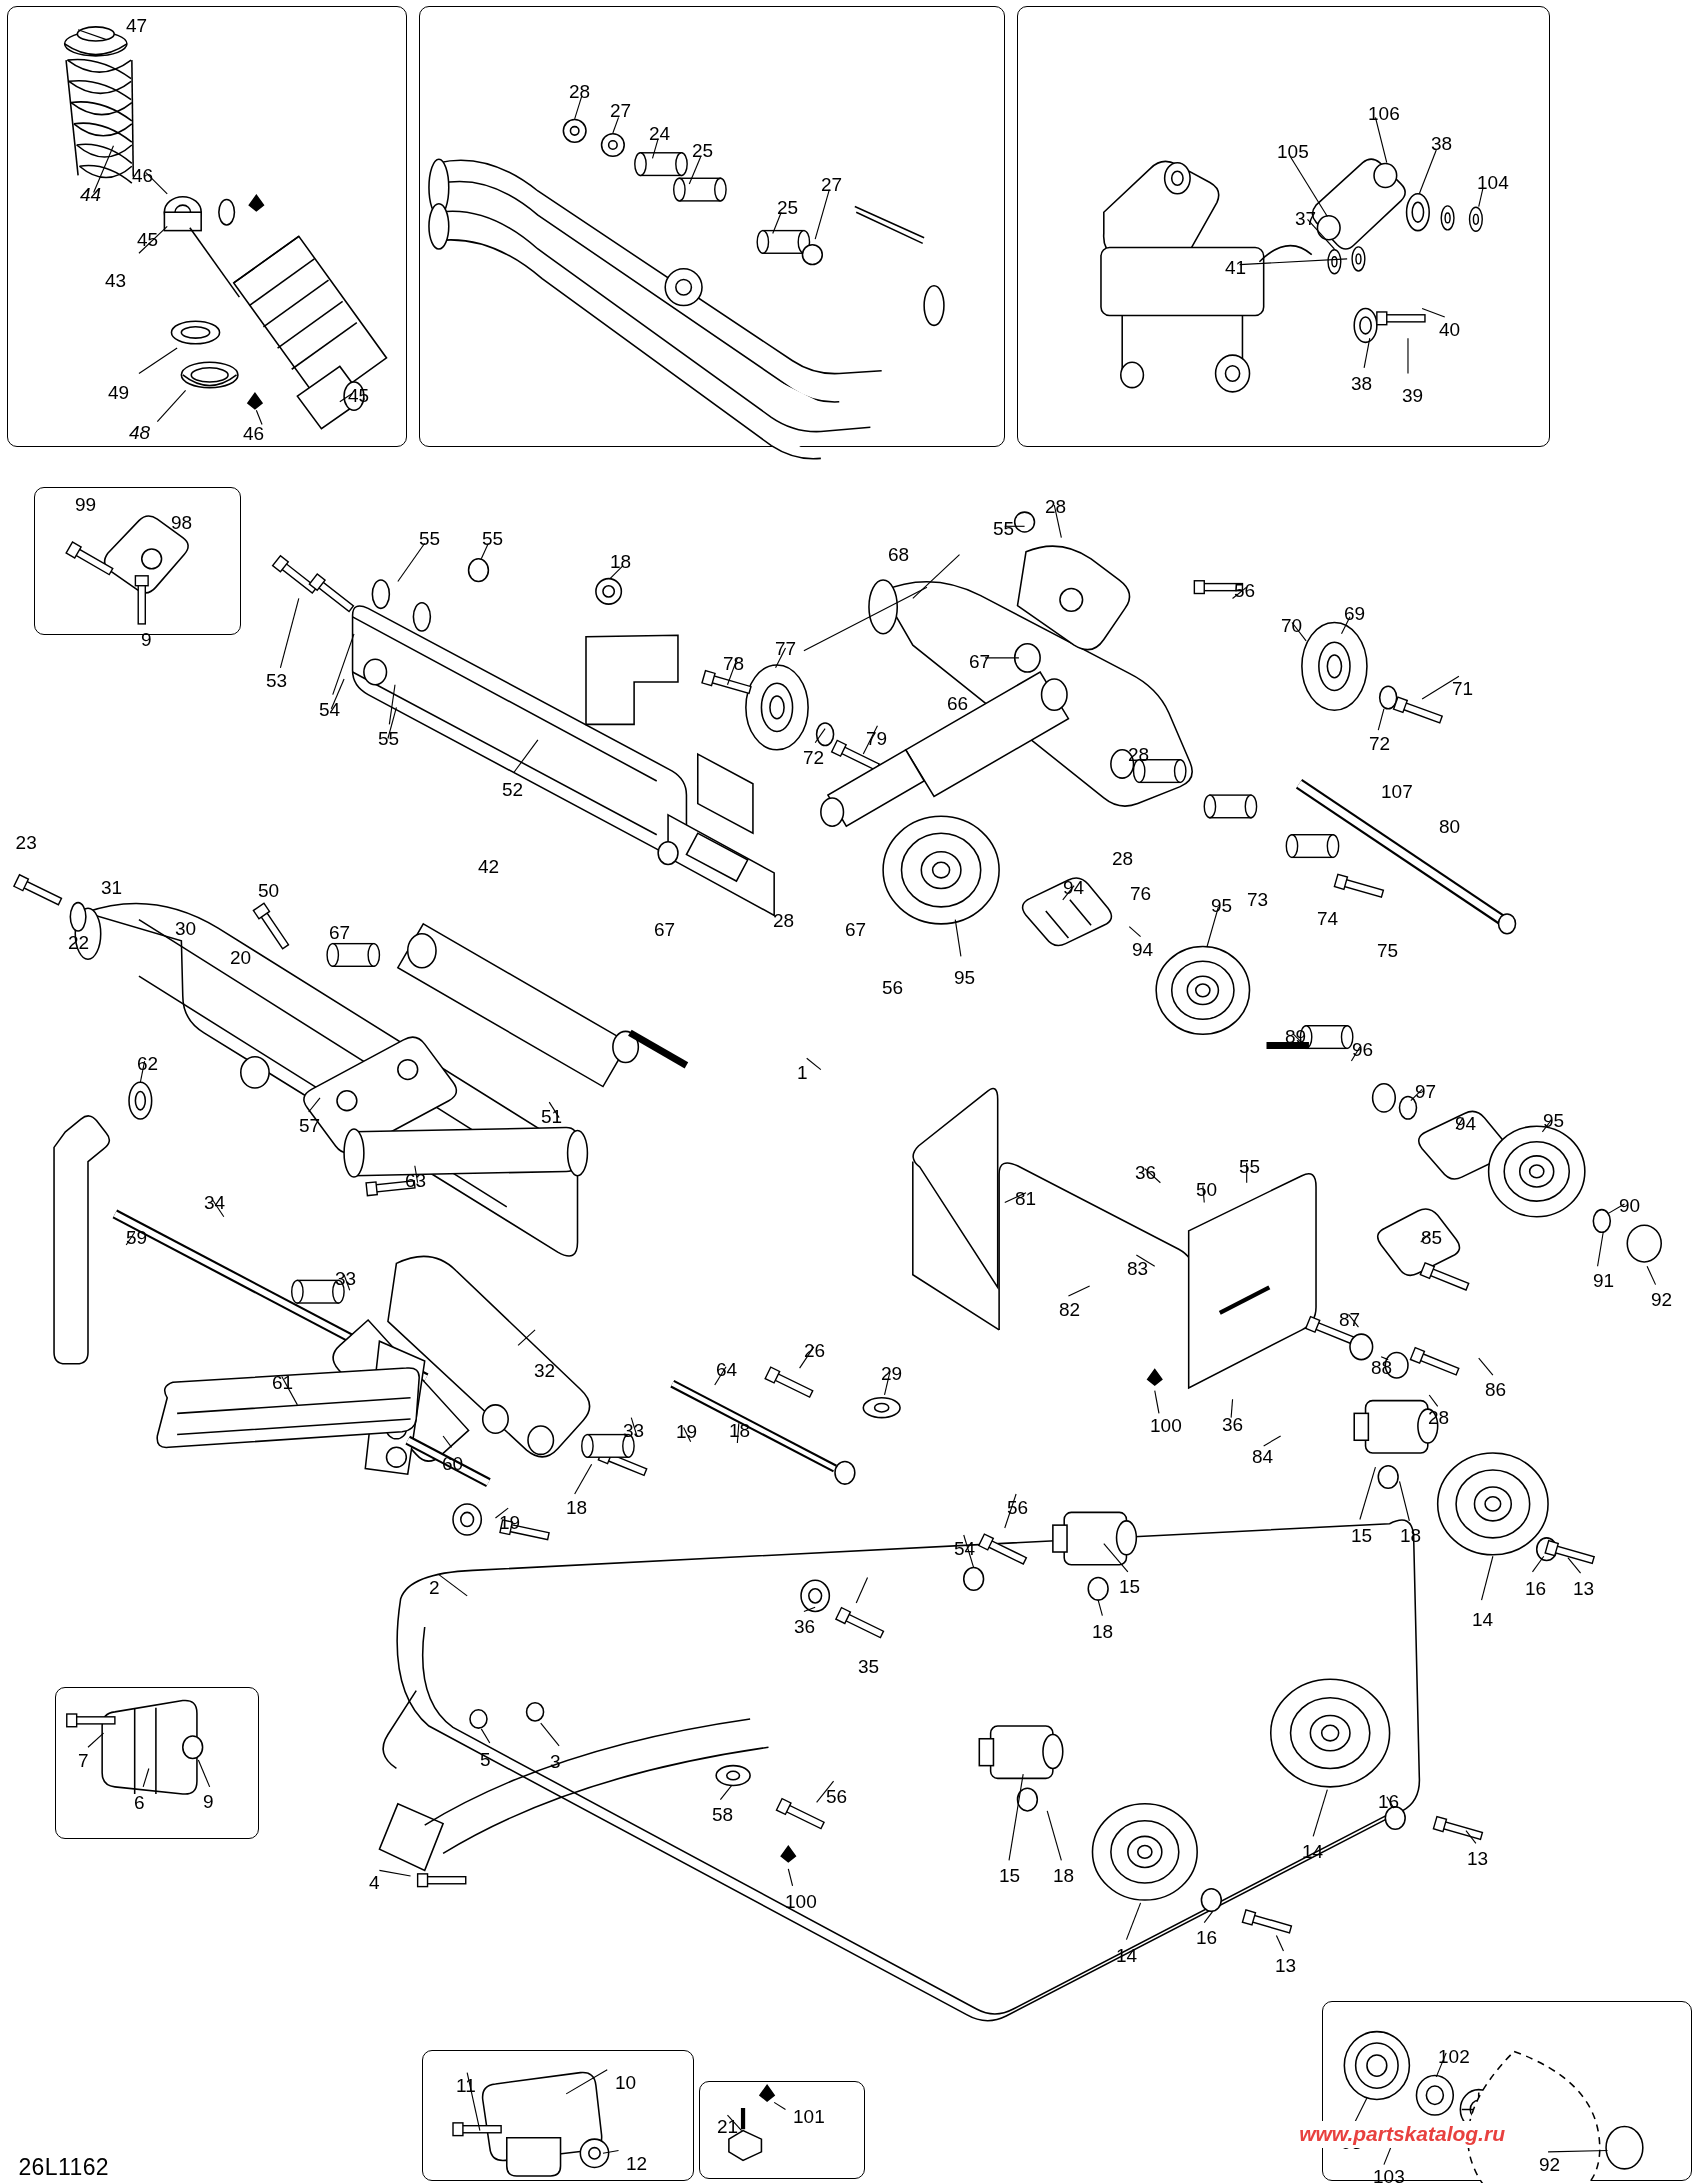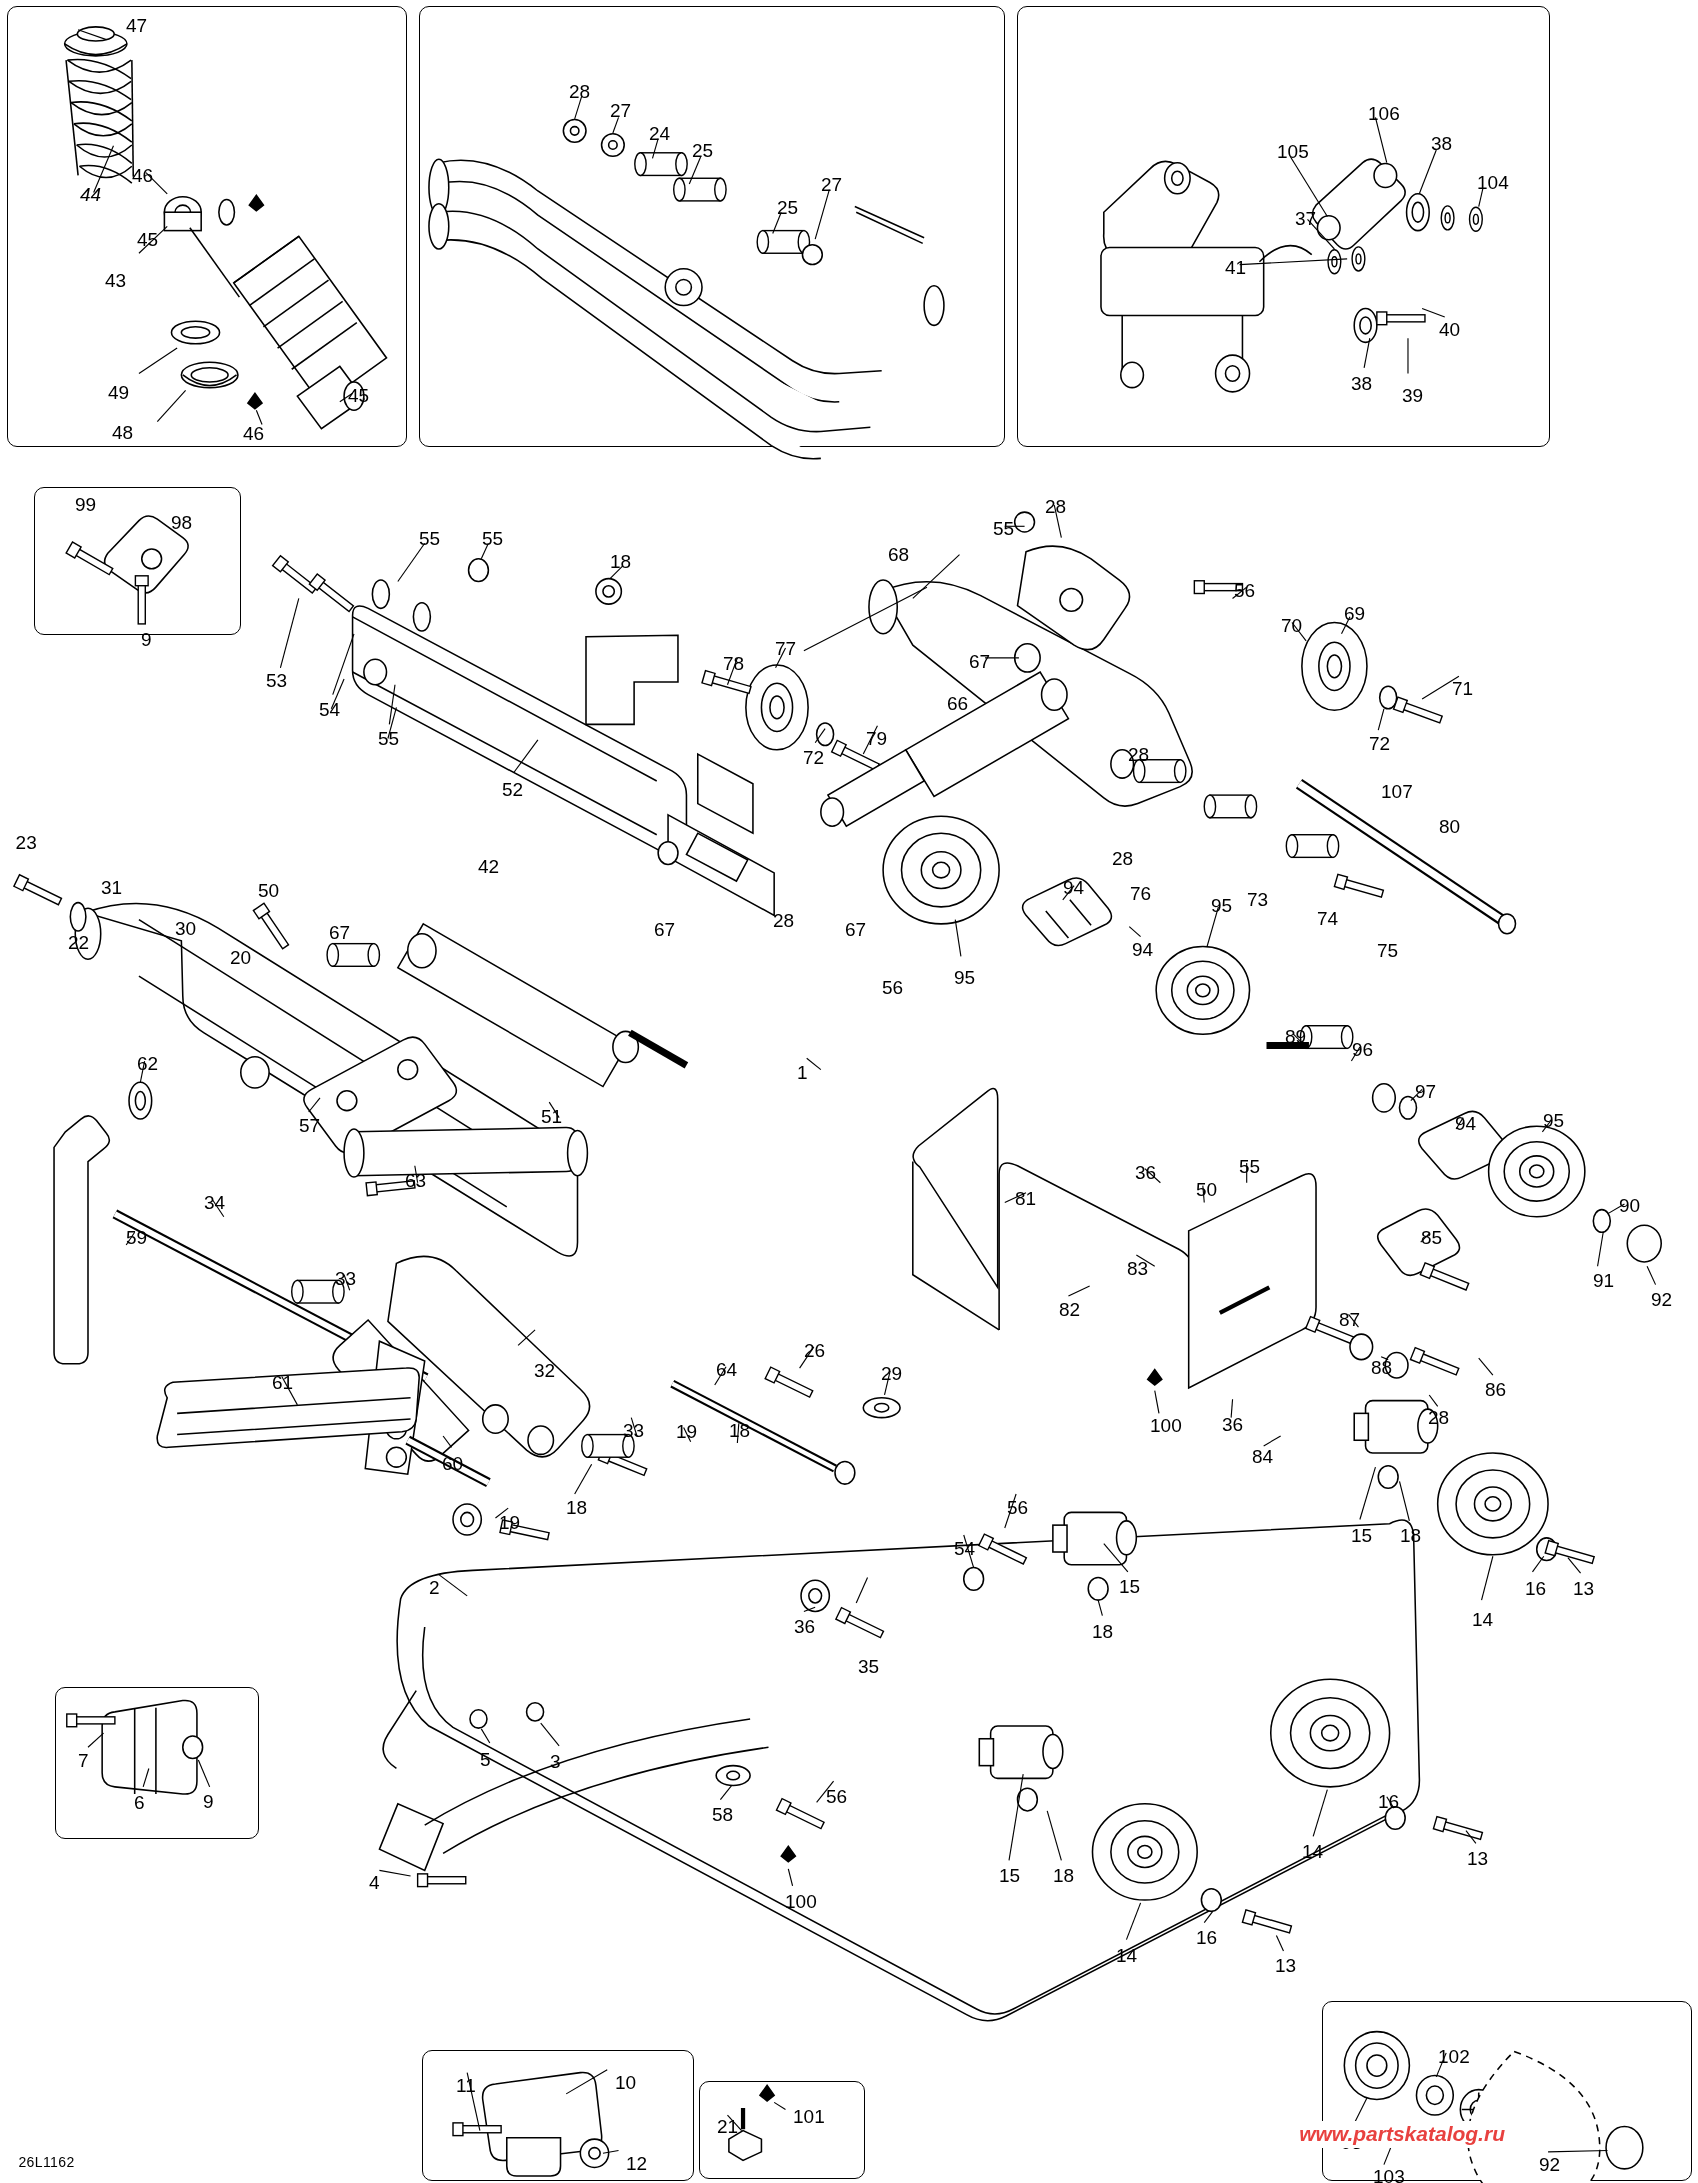--- a/index.html
+++ b/index.html
@@ -1,20 +1,20 @@
 <!DOCTYPE html>
 <html style="font-size:11.3px"><head>
 <meta charset="utf-8">
 <style>
   html,body{margin:0;padding:0;background:#ffffff;}
   body{width:1699px;height:2183px;position:relative;font-family:"Liberation Sans",sans-serif;color:#000;}
   #sheet{position:absolute;left:0;top:0;width:1699px;height:2183px;}
   .panel{position:absolute;border:1.4px solid #000;border-radius:10px;background:#fff;}
   .lbl{position:absolute;font-size:19px;line-height:19px;white-space:nowrap;color:#000;}
-  .code{position:absolute;font-size:14px;letter-spacing:0.4px;}
+  .code{position:absolute;font-size:23px;letter-spacing:0.4px;}
   .wm{position:absolute;font-size:21px;font-weight:bold;font-style:italic;color:#e8413f;background:#fff;padding:1.4px 4.2px;white-space:nowrap;}
   svg{position:absolute;left:0;top:0;}
   .ln{stroke:#000;fill:none;}
 </style>
 </head>
 <body>
 
 <div id="sheet">
 
   <div class="panel" style="left:7px;top:5.7px;width:398px;height:439px;"></div>
@@ -591,21 +591,21 @@
     </g>
   </svg>
 
   <div id="callout-layer">
       <div class="lbl" style="left: 82px; top: 15.6px; margin-left: 44px;">47</div>
       <div class="lbl" style="left: 80px; top: 185px; font-style: italic;">44</div>
       <div class="lbl" style="left: 132px; top: 166px;">46</div>
       <div class="lbl" style="left: 137px; top: 230px;">45</div>
       <div class="lbl" style="left: 105px; top: 251px; margin-top: 20px;">43</div>
       <div class="lbl" style="left: 108px; top: 371px; margin-top: 12px;">49</div>
-      <div class="lbl" style="left: 112px; top: 423px;">48</div>
+      <div class="lbl" style="left: 129px; top: 423px; font-style: italic;">48</div>
       <div class="lbl" style="left: 243px; top: 424px;">46</div>
       <div class="lbl" style="left: 348px; top: 386px;">45</div>
       <div class="lbl" style="left: 569px; top: 82px;">28</div>
       <div class="lbl" style="left: 610px; top: 101px;">27</div>
       <div class="lbl" style="left: 649px; top: 124px;">24</div>
       <div class="lbl" style="left: 692px; top: 141px;">25</div>
       <div class="lbl" style="left: 777px; top: 198px;">25</div>
       <div class="lbl" style="left: 821px; top: 175px;">27</div>
       <div class="lbl" style="left: 1368px; top: 104px;">106</div>
       <div class="lbl" style="left: 1277px; top: 142px;">105</div>

